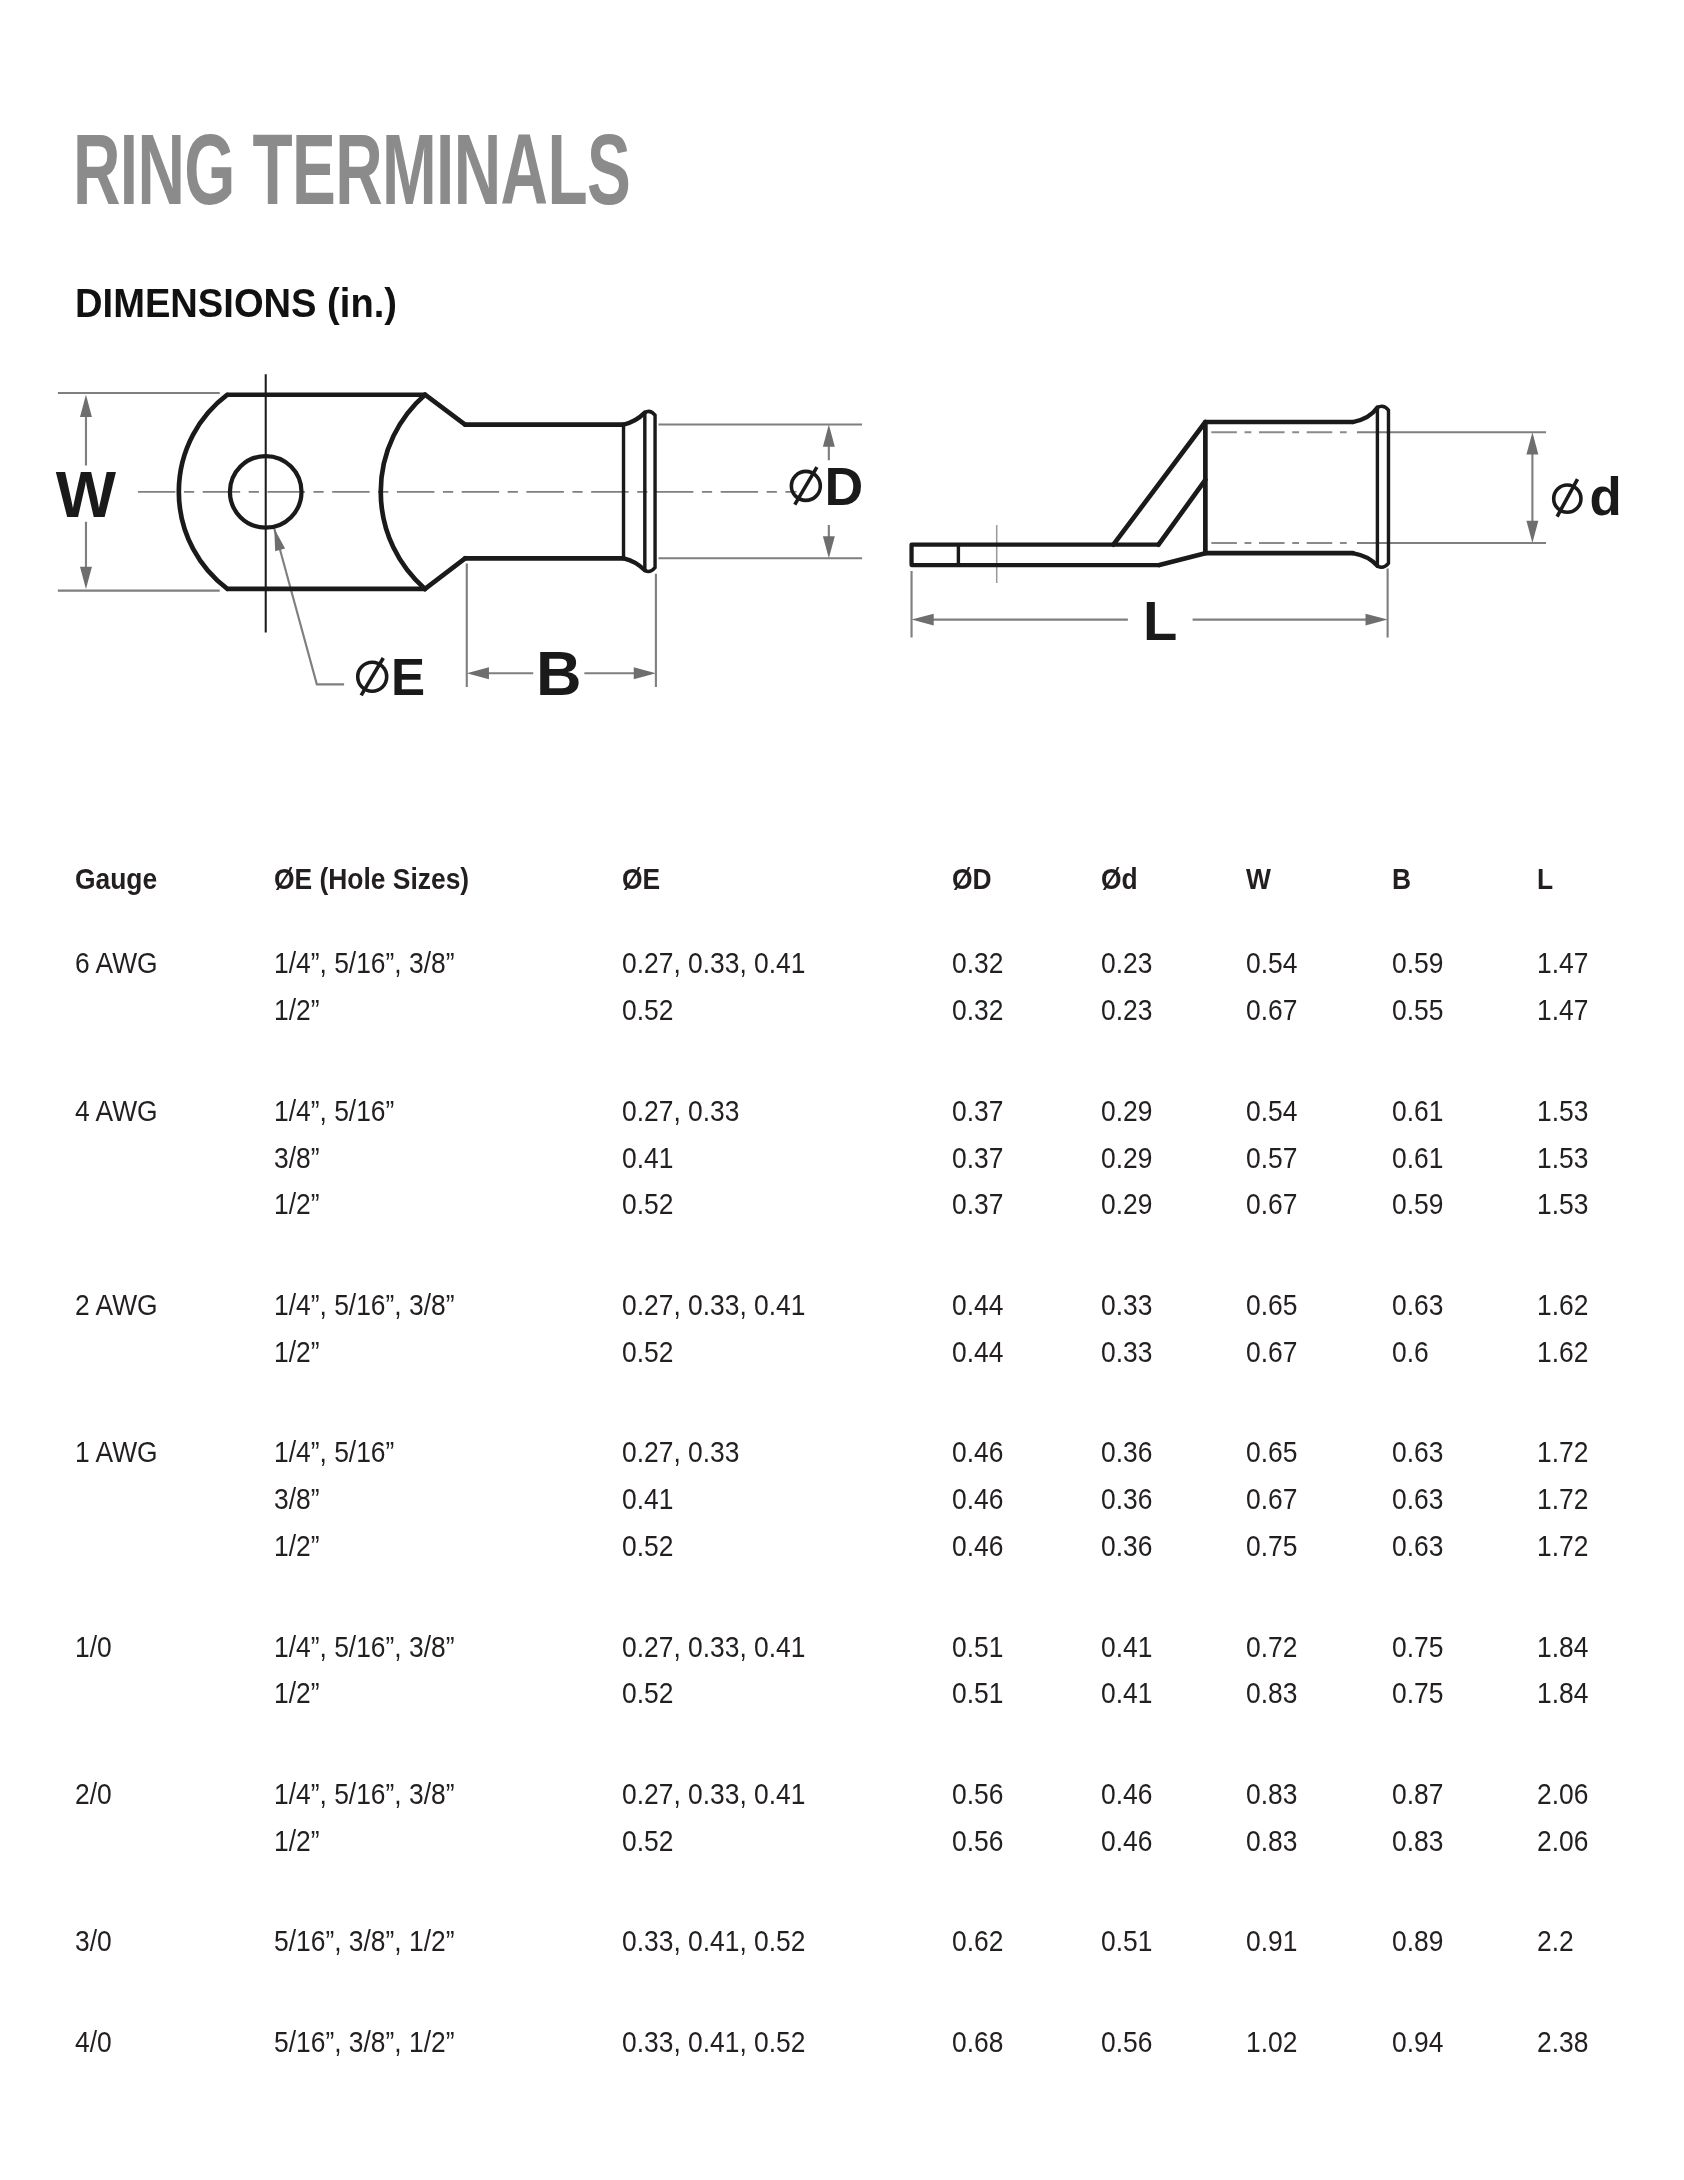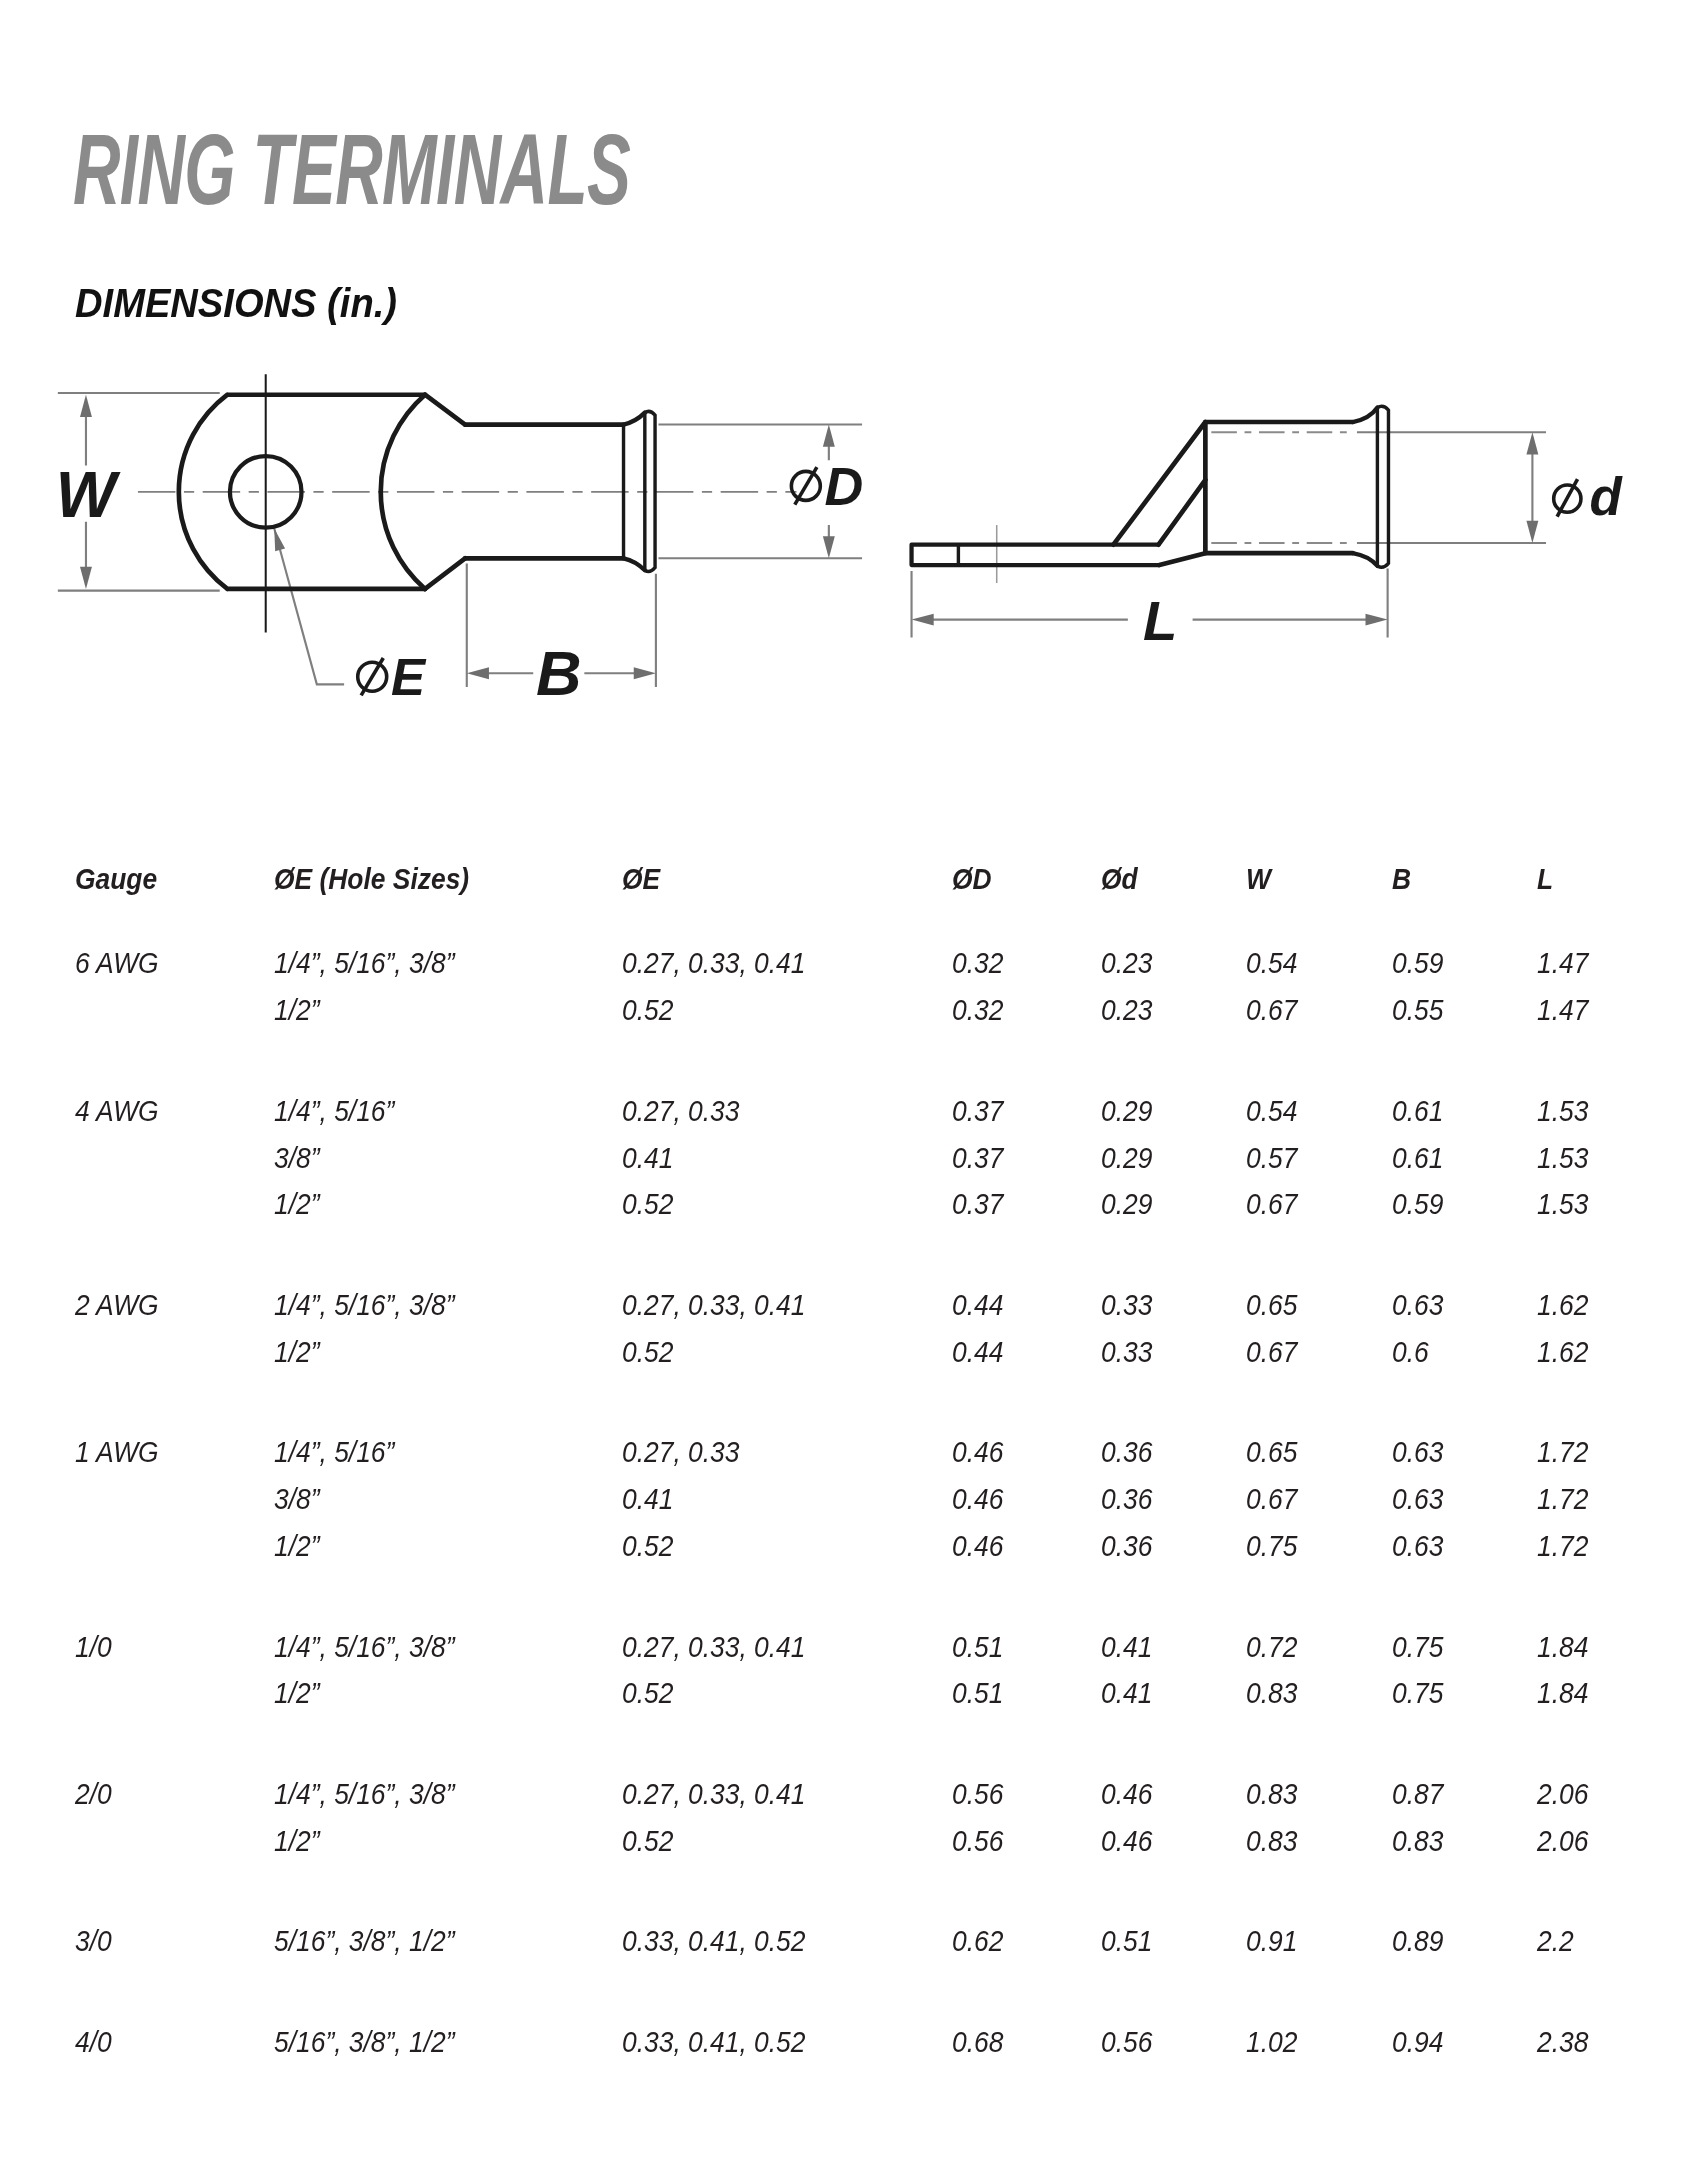--- a/index.html
+++ b/index.html
@@ -3,21 +3,20 @@
 <meta charset="utf-8">
 <style>
   html,body{margin:0;padding:0;background:#e0e0e0;}
   .page{
     position:relative;
     width:1685px;height:2181px;
     background:#ffffff;
     font-family:"Liberation Sans", sans-serif;
     color:#231f20;
     overflow:hidden;
-    font-style:italic;
   }
   .title{
     position:absolute;left:73px;top:119px;
     font-size:101px;font-weight:bold;line-height:1;
     color:#8b8b8b;white-space:nowrap;
     transform:scaleX(0.65);transform-origin:left top;
     letter-spacing:-0.9px;
   }
   .subtitle{
     position:absolute;left:75px;top:281px;

